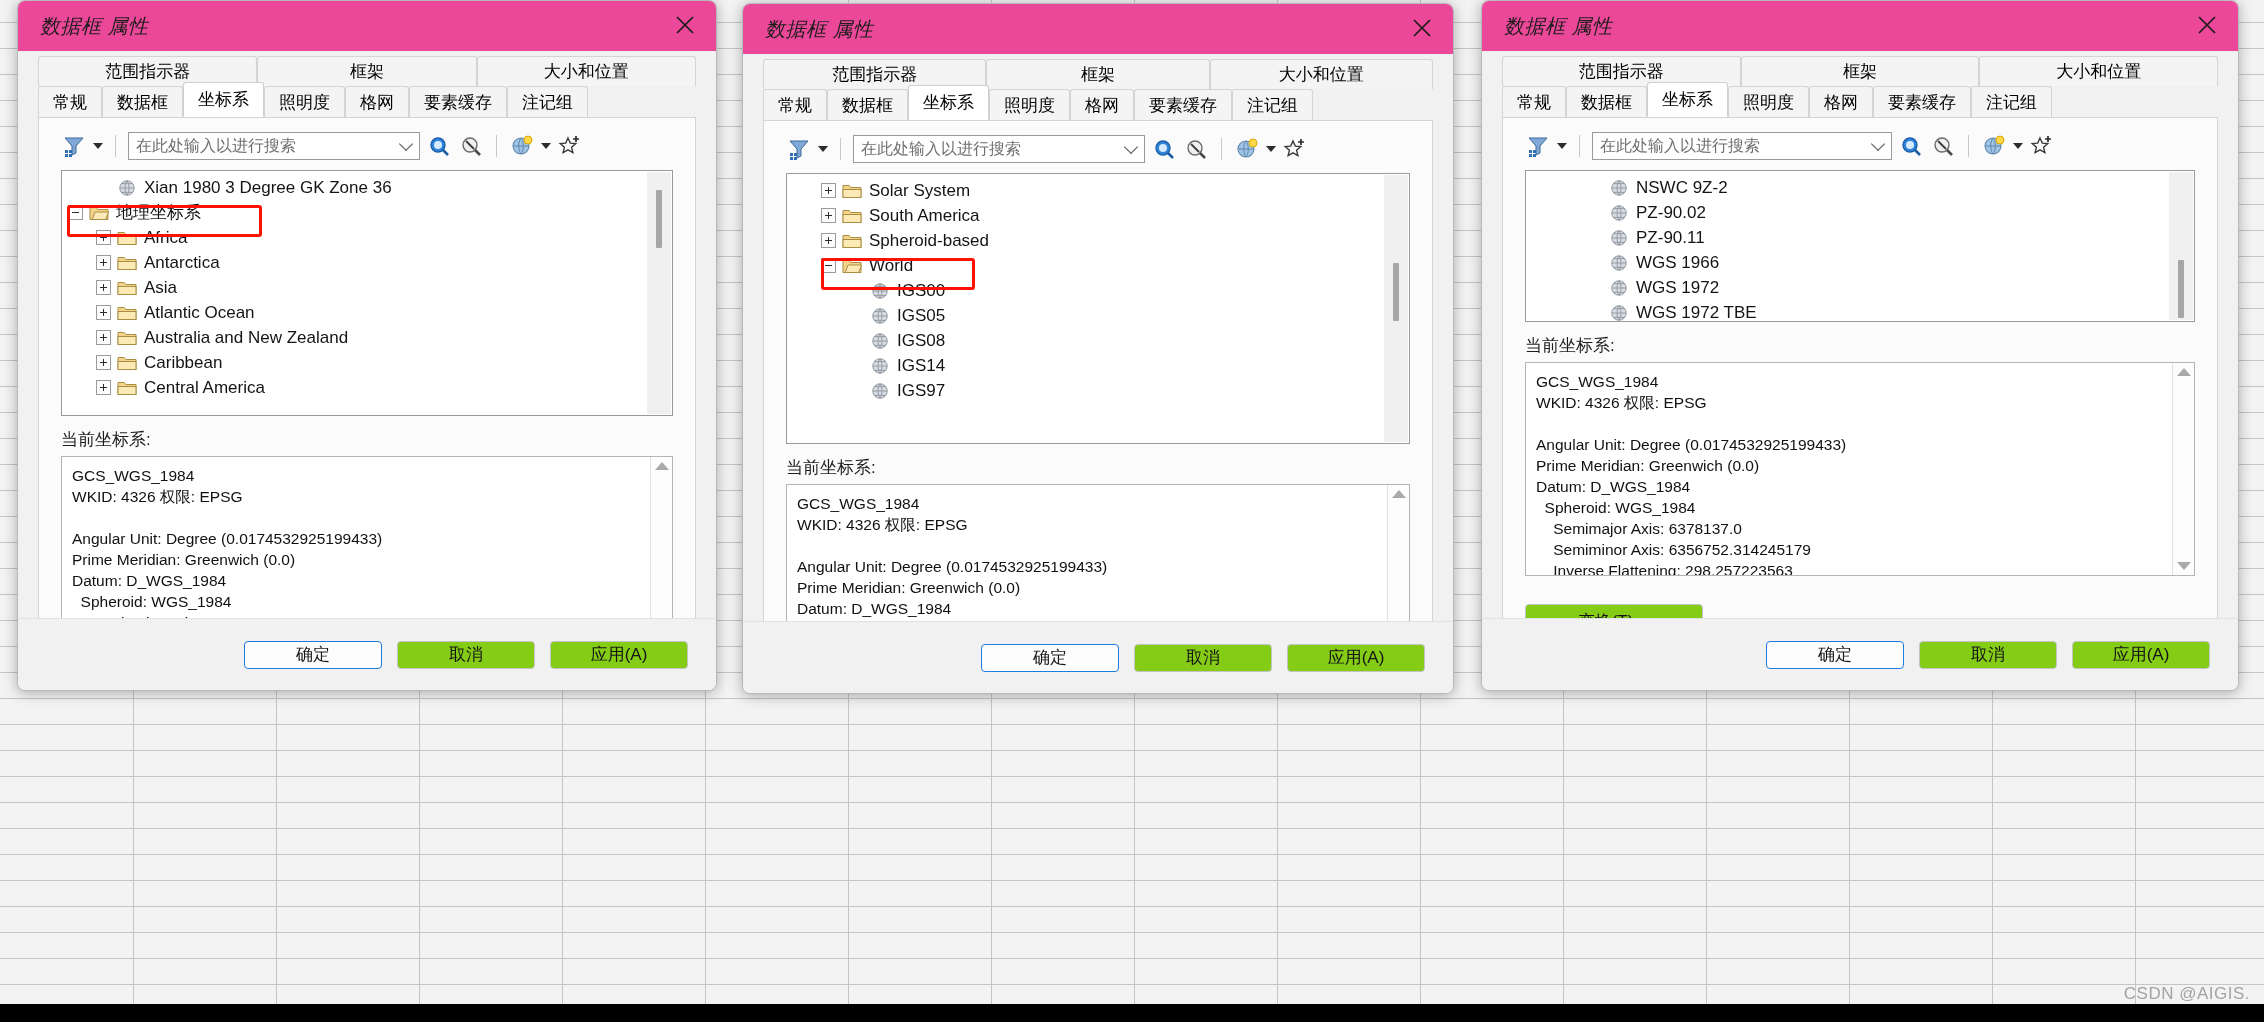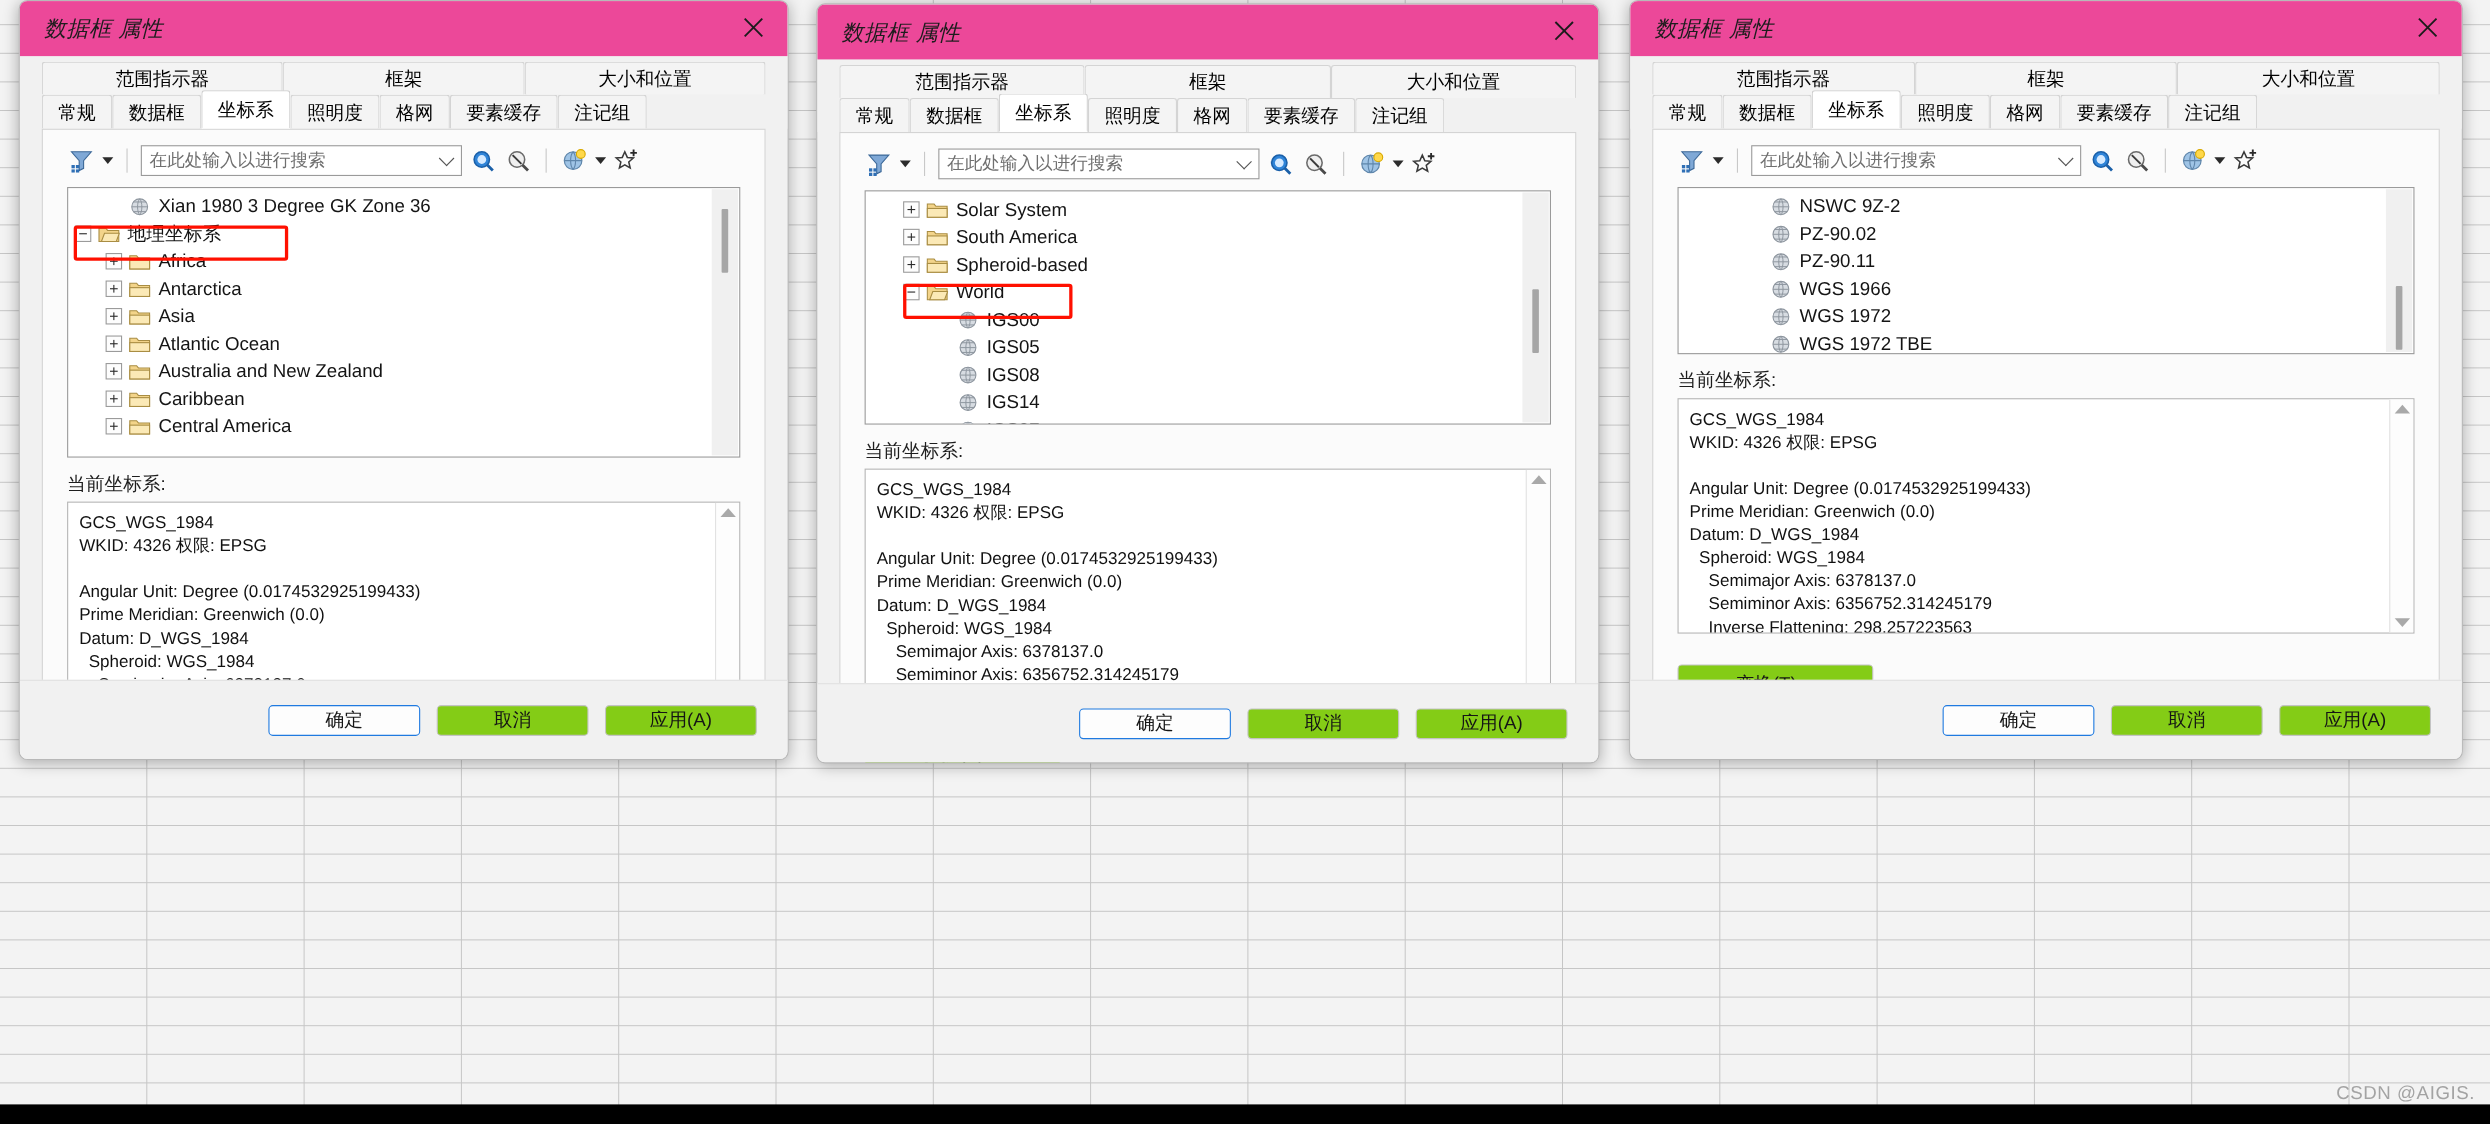--- a/index.html
+++ b/index.html
@@ -517,21 +517,21 @@
         <div class="caret"></div>
         <div class="icon-btn">
           <svg width="24" height="24" viewBox="0 0 24 24">
               <path d="M10 4l2.3 5.1 5.5.5-4.2 3.7 1.3 5.4L10 15.9 5.1 18.7l1.3-5.4L2.2 9.6l5.5-.5z" fill="none" stroke="#3a3a3a" stroke-width="1.4"></path>
               <line x1="18" y1="2" x2="18" y2="8" stroke="#2a2a2a" stroke-width="1.7"></line>
               <line x1="15" y1="5" x2="21" y2="5" stroke="#2a2a2a" stroke-width="1.7"></line>
             </svg>
         </div>
       </div>
 
-      <div class="treebox" style="height:213px;text-align:right;">
+      <div class="treebox" style="height:271px;text-align:right;">
         <div class="tree-inner">
             <div class="trow indent2">
               <span class="expander plus"></span>
               <svg viewBox="0 0 20 18" class="ico" width="20" height="18">
                 <path d="M1 3.5h6.2l1.6 2H19v10H1z" fill="#f3d48a" stroke="#a98d43" stroke-width="1"></path>
                 <rect x="1" y="7.5" width="18" height="8" fill="#fbe9b6" stroke="#a98d43" stroke-width="1"></rect>
               </svg>
               <span>Solar System</span>
             </div>
             <div class="trow indent2">

